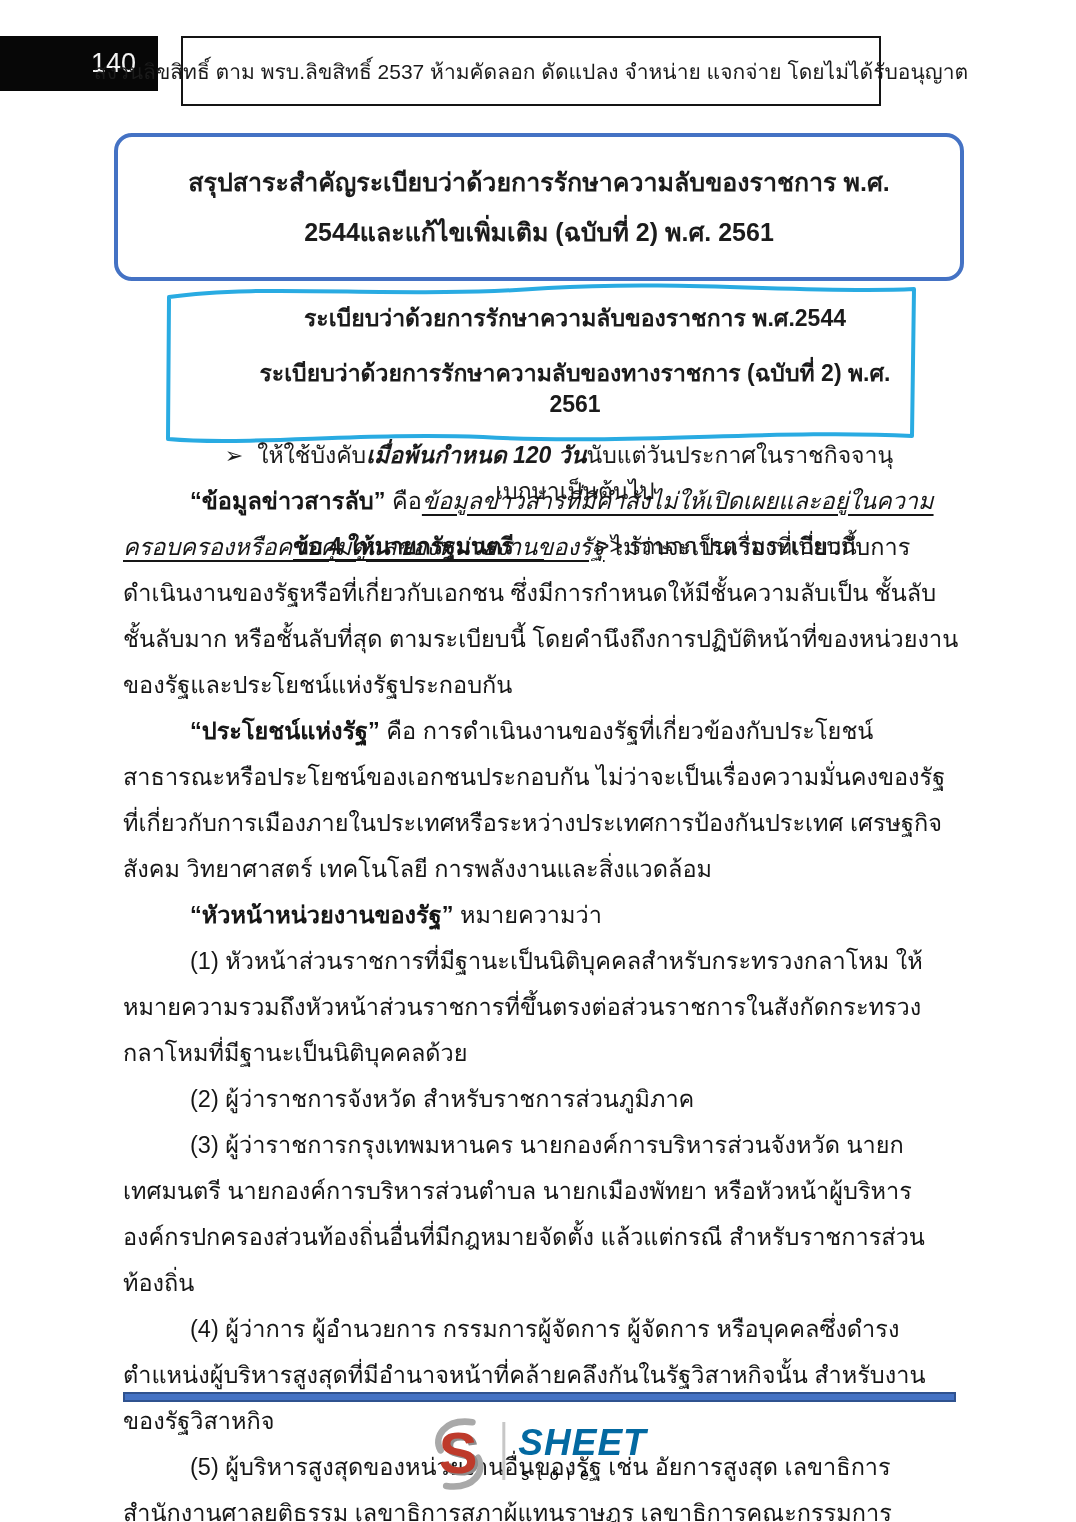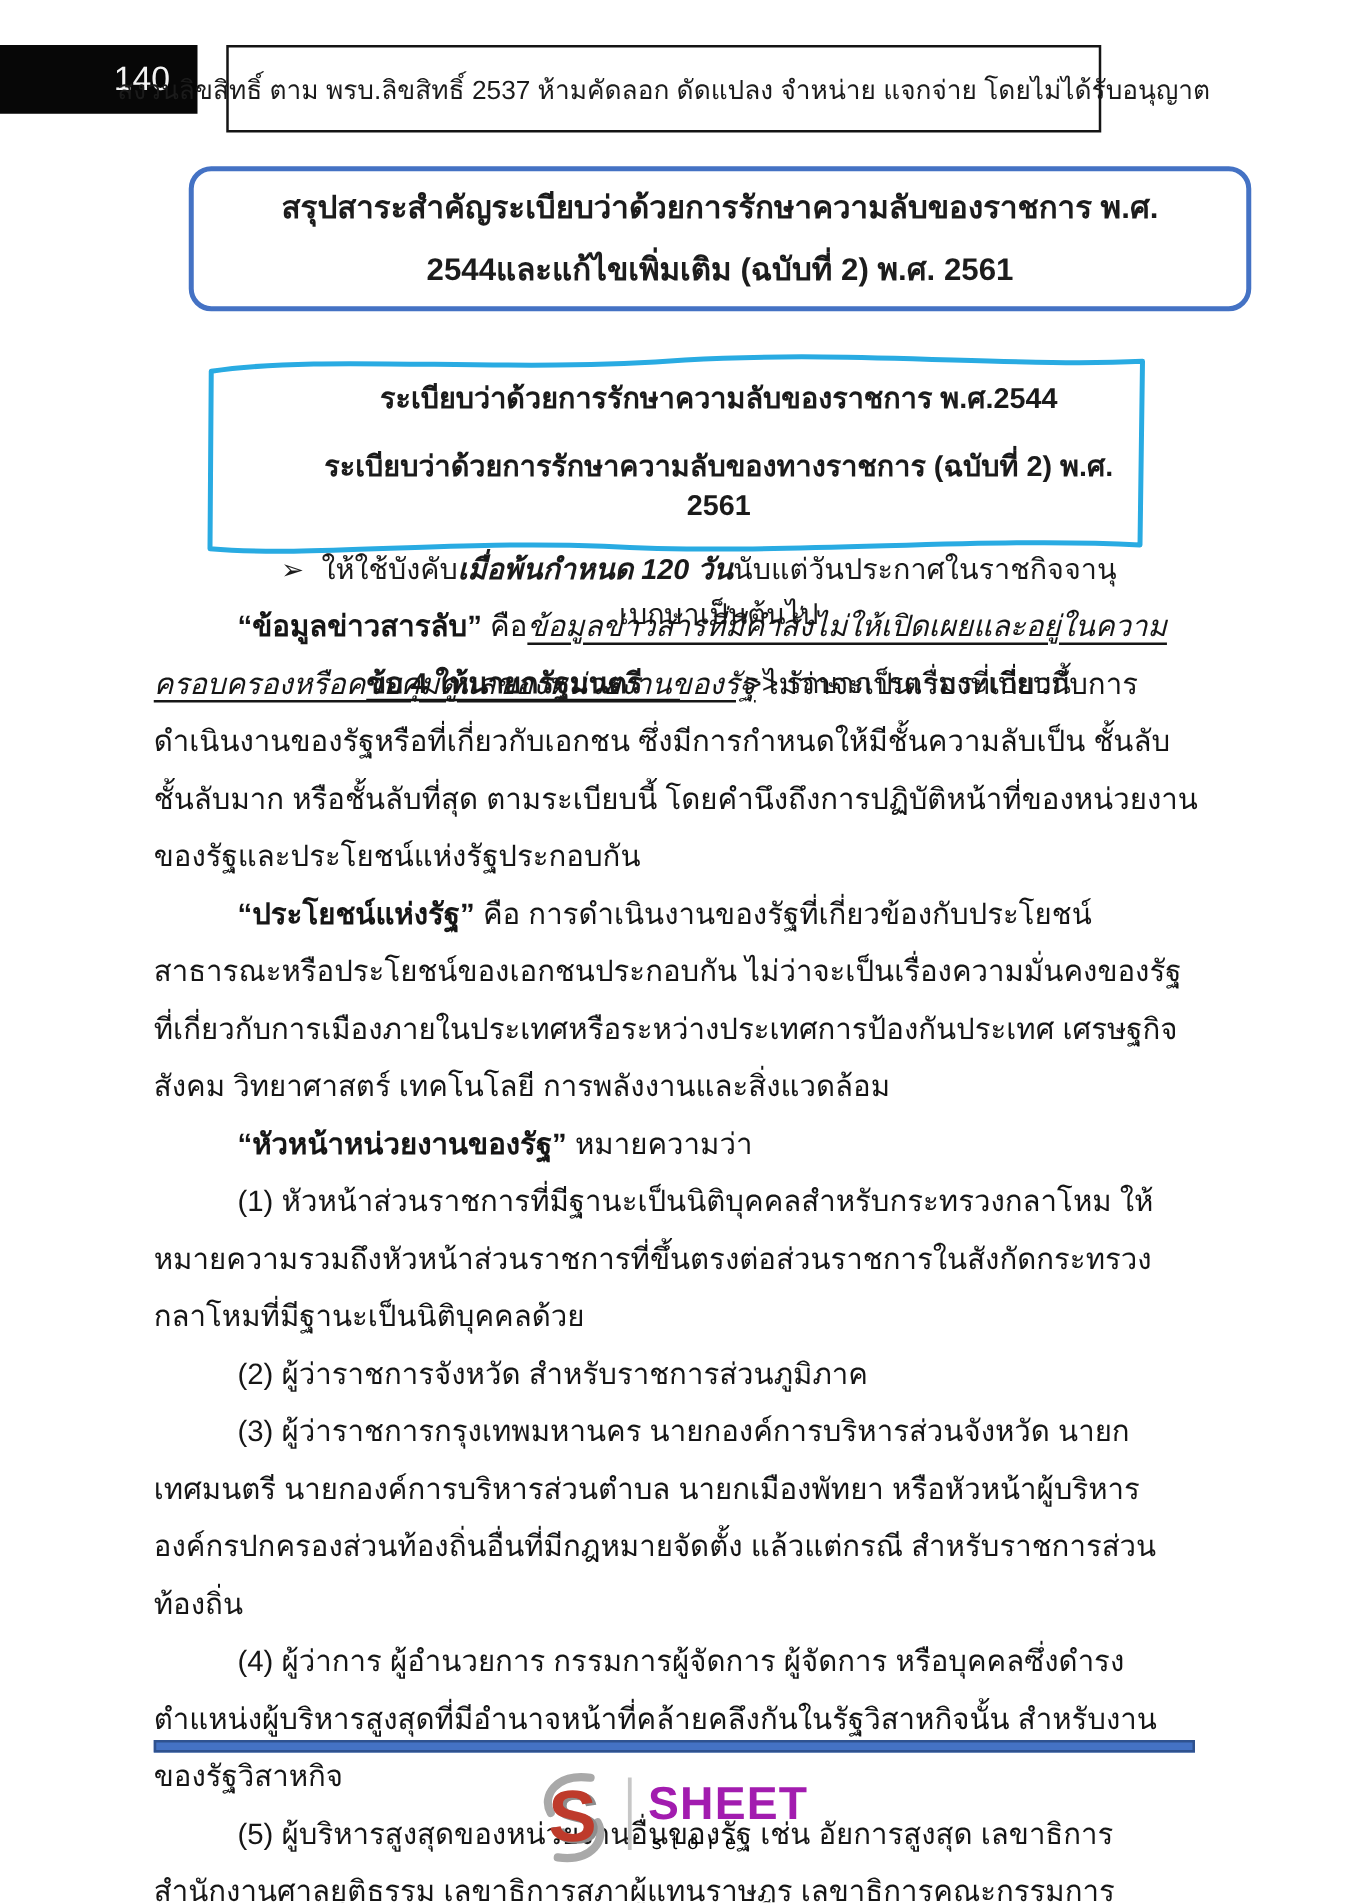--- a/index.html
+++ b/index.html
@@ -19,22 +19,22 @@
     position:absolute; left:181px; top:36px; width:700px; height:70px;
     border:2px solid #141414; box-sizing:border-box;
     display:flex; align-items:center; justify-content:center;
     font-size:21px; white-space:nowrap;
   }
   
   .title-box {
     position:absolute; left:114px; top:133px; width:850px; min-height:114px;
     border:4px solid #4472C4; border-radius:18px; box-sizing:border-box;
     display:flex; align-items:center; justify-content:center;
-    padding:4px 34px; text-align:center;
-    font-size:25px; font-weight:bold; line-height:2.0; color:#1c1c1c;margin-left:37px;
+    padding:20px 34px; text-align:center;
+    font-size:25px; font-weight:bold; line-height:2.0; color:#1c1c1c;
   }
   
   .callout { position:absolute; left:153px; top:276px; width:778px; height:182px; }
   .sketch-border { position:absolute; left:0; top:0; width:100%; height:100%; }
   .callout-content { position:relative; padding:24px 24px 0 90px; font-size:23px;text-align:center; }
   .c-line { margin:0 0 19px 0; }
   .c-bold { font-weight:bold; }
   .arrow-glyph { font-size:22px; margin-right:14px; margin-left:-32px; }
   .em-bi { font-weight:bold; font-style:italic; }
   .clause-label {
@@ -55,21 +55,21 @@
     position:absolute; left:123px; top:1392px; width:833px; height:10px;
     background:#4472C4; border:2px solid #2F528F; box-sizing:border-box;
   }
   .logo {
     position:absolute; left:50%; top:1416px; transform:translateX(-50%);
     display:flex; align-items:flex-start; gap:13px;
   }
   .logo-icon { width:60px; height:78px; }
   .logo-divider { width:3px; height:58px; background:#c7c7c7; margin-top:6px; }
   .logo-textwrap { display:flex; flex-direction:column; margin-top:8px; }
-  .logo-main { font-size:37px; font-weight:bold; color:#a21caf; letter-spacing:1px; line-height:1; }
+  .logo-main { font-size:37px; font-weight:bold; color:#0369a1; letter-spacing:1px; line-height:1;font-style:italic; }
   .logo-sub { font-size:16px; color:#000000; letter-spacing:8px; margin-top:5px; padding-left:3px; }
 </style>
 </head>
 <body>
 
 <div class="page">
 
   <div class="pagenum-box">
     <span>140</span>
   </div>

